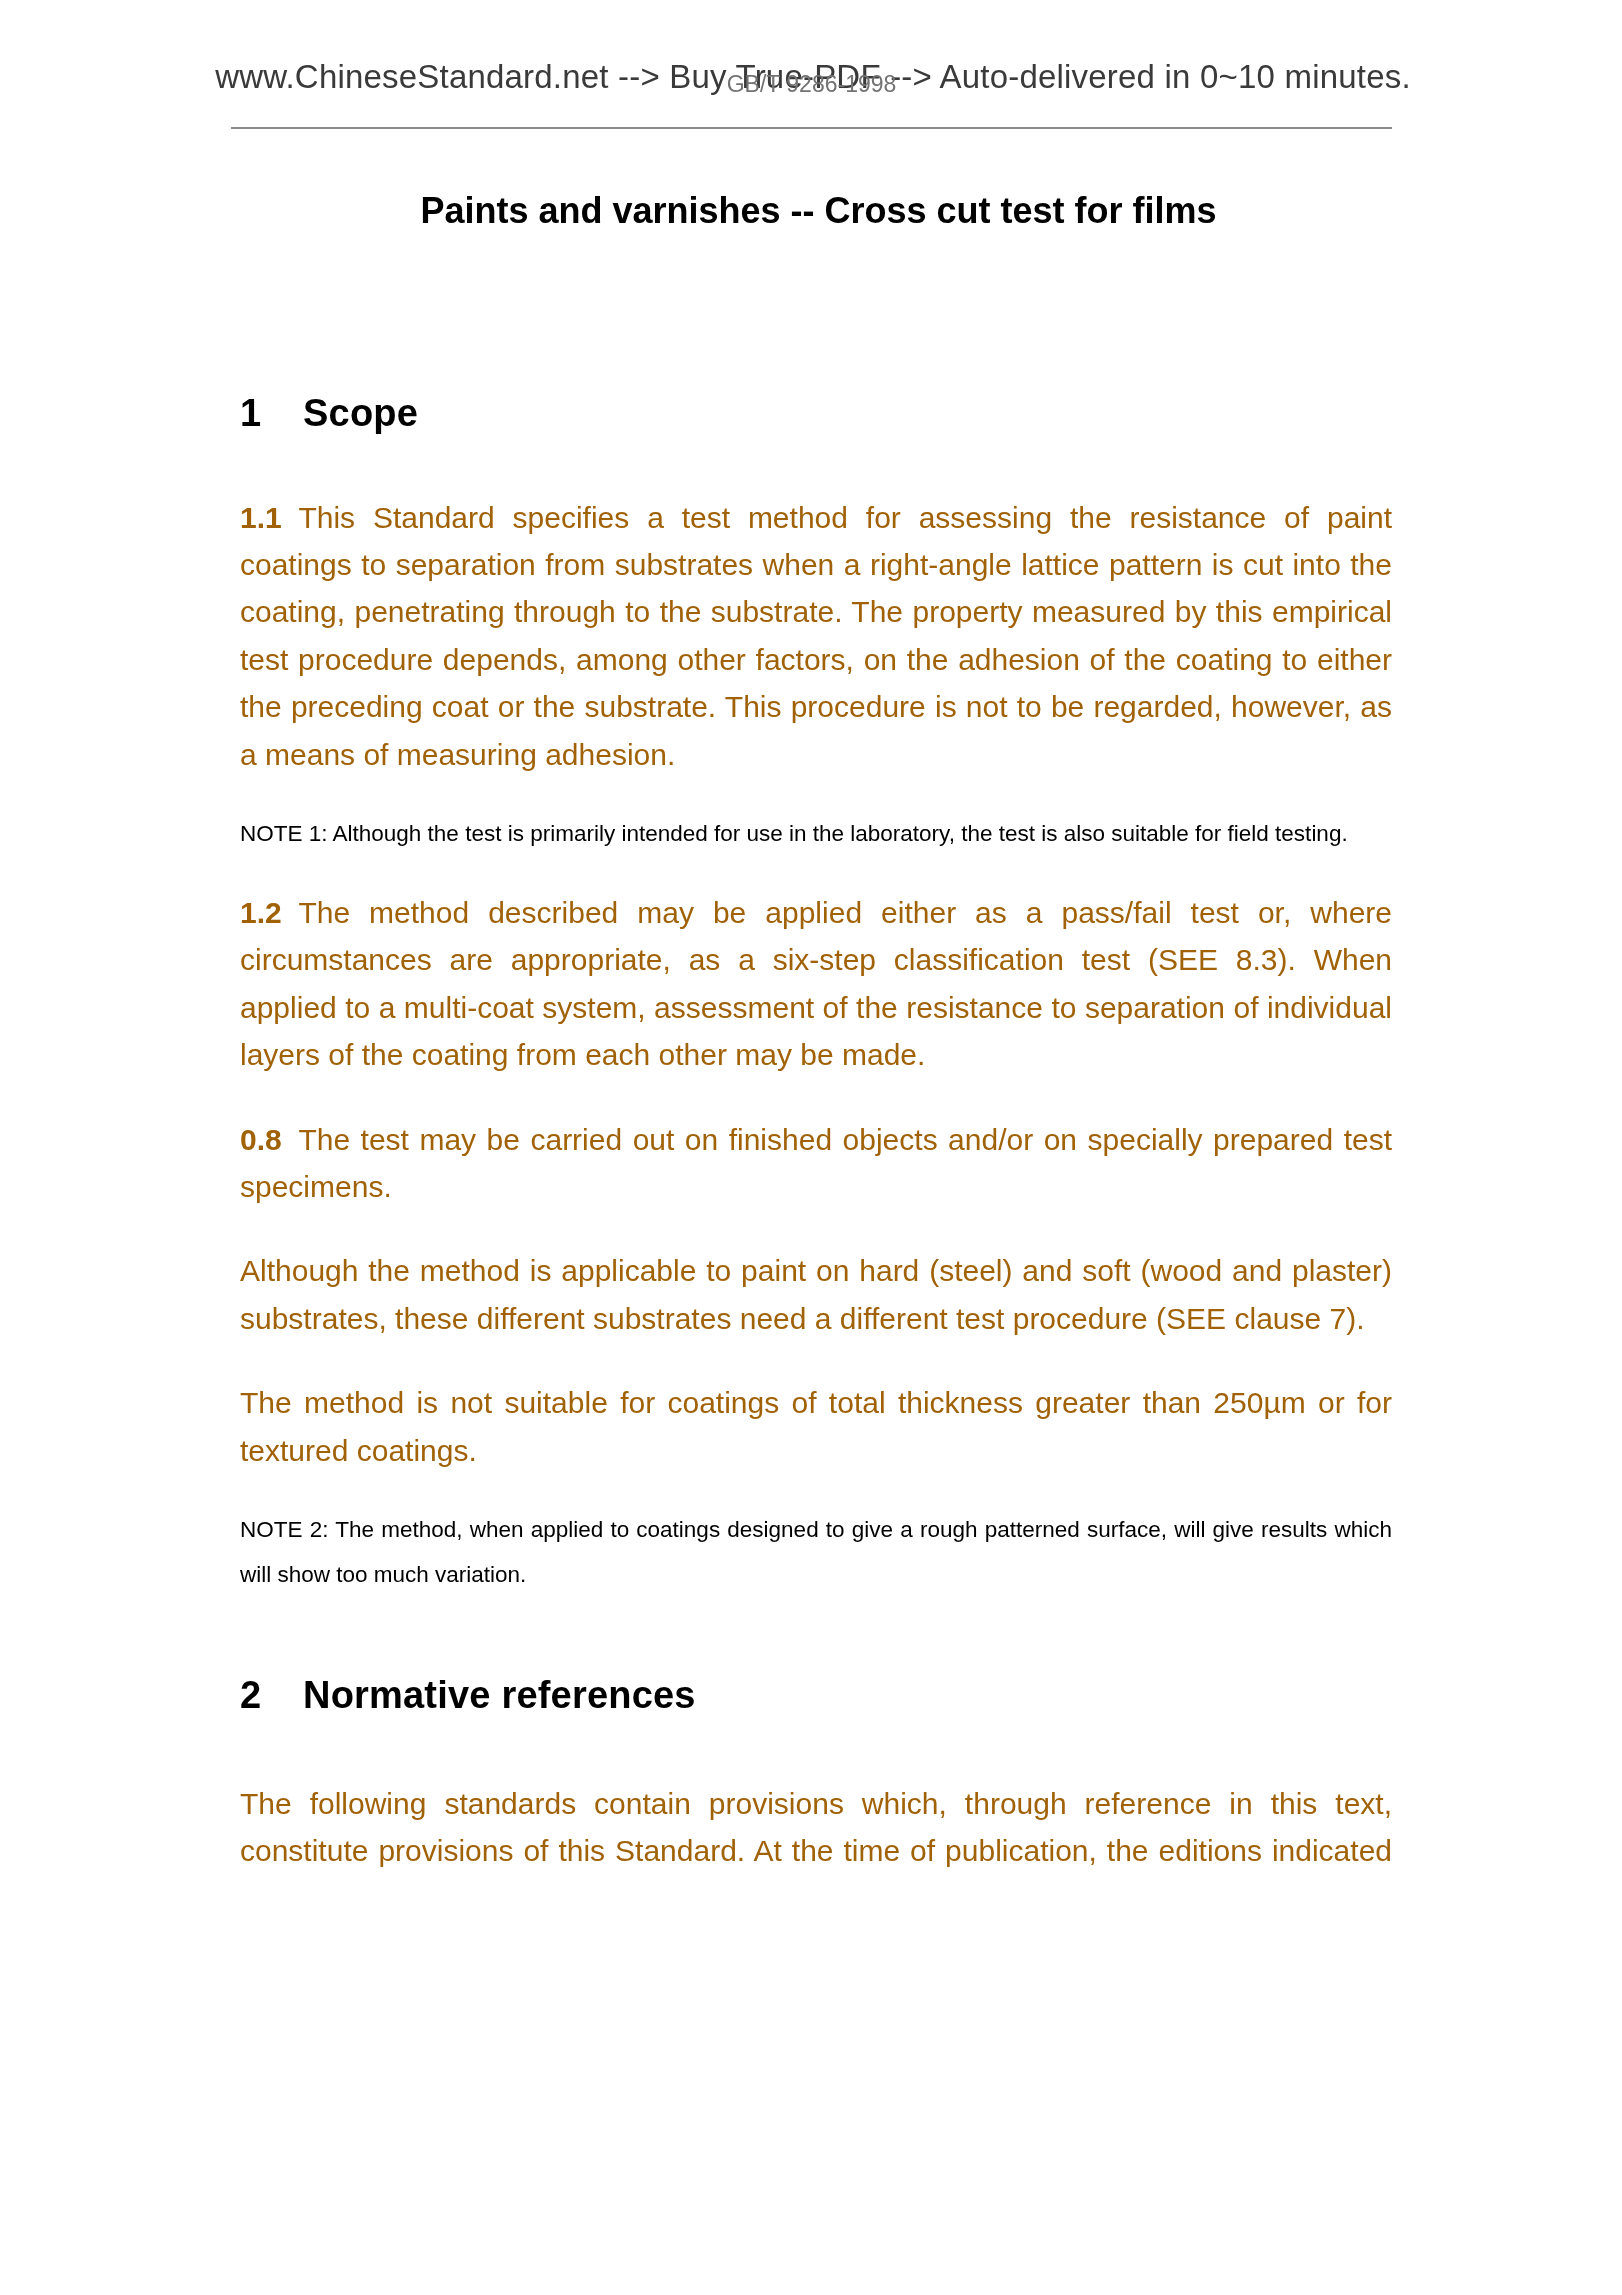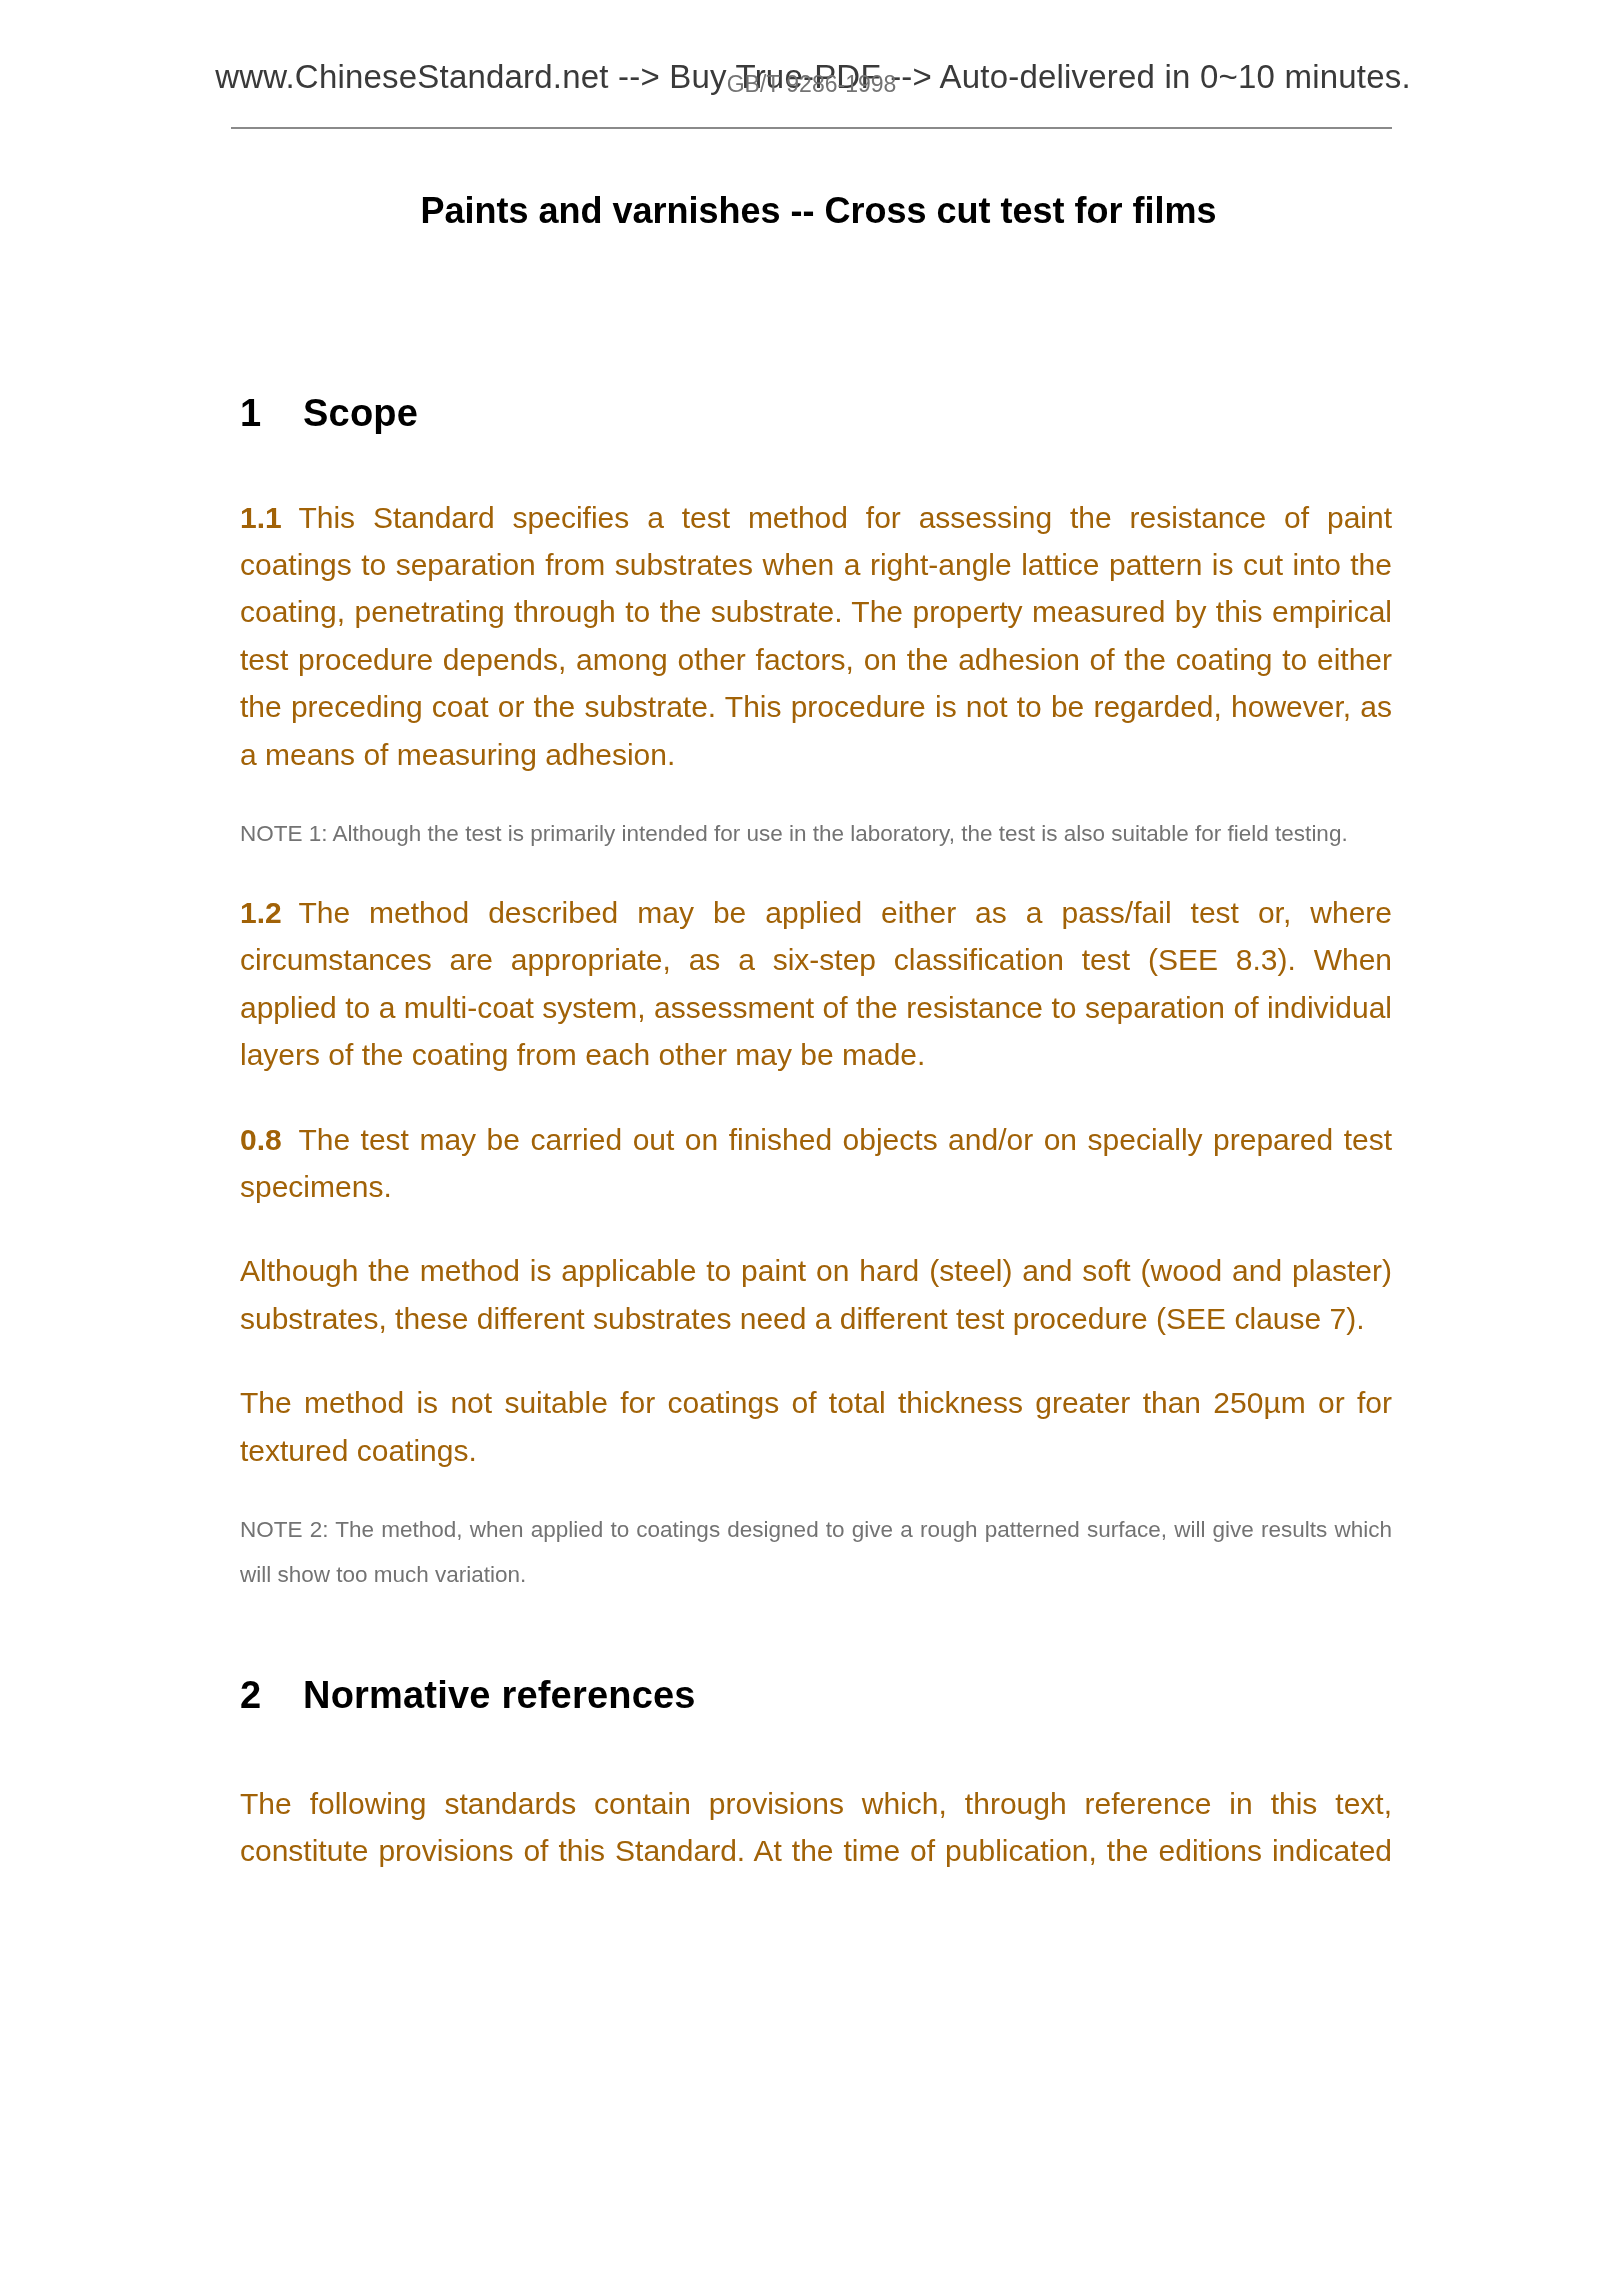--- a/index.html
+++ b/index.html
@@ -104,21 +104,21 @@
   p.body .lead {
     font-weight: bold;
     margin-right: 16.7px;
   }
   p.note {
     font-size: 22.5px;
     line-height: 2.0;
     margin: 0;
     text-align: justify;
     text-justify: inter-word;
-    color: #737373;
+    color: #000000;
   }
 
   .sp-h1  { height: 58px; }
   .sp-p   { height: 37px; }
   .sp-note{ height: 33px; }
   .sp-h2  { height: 77px; }
   .sp-h2b { height: 62px; }
 
   
   .footer-rule {

